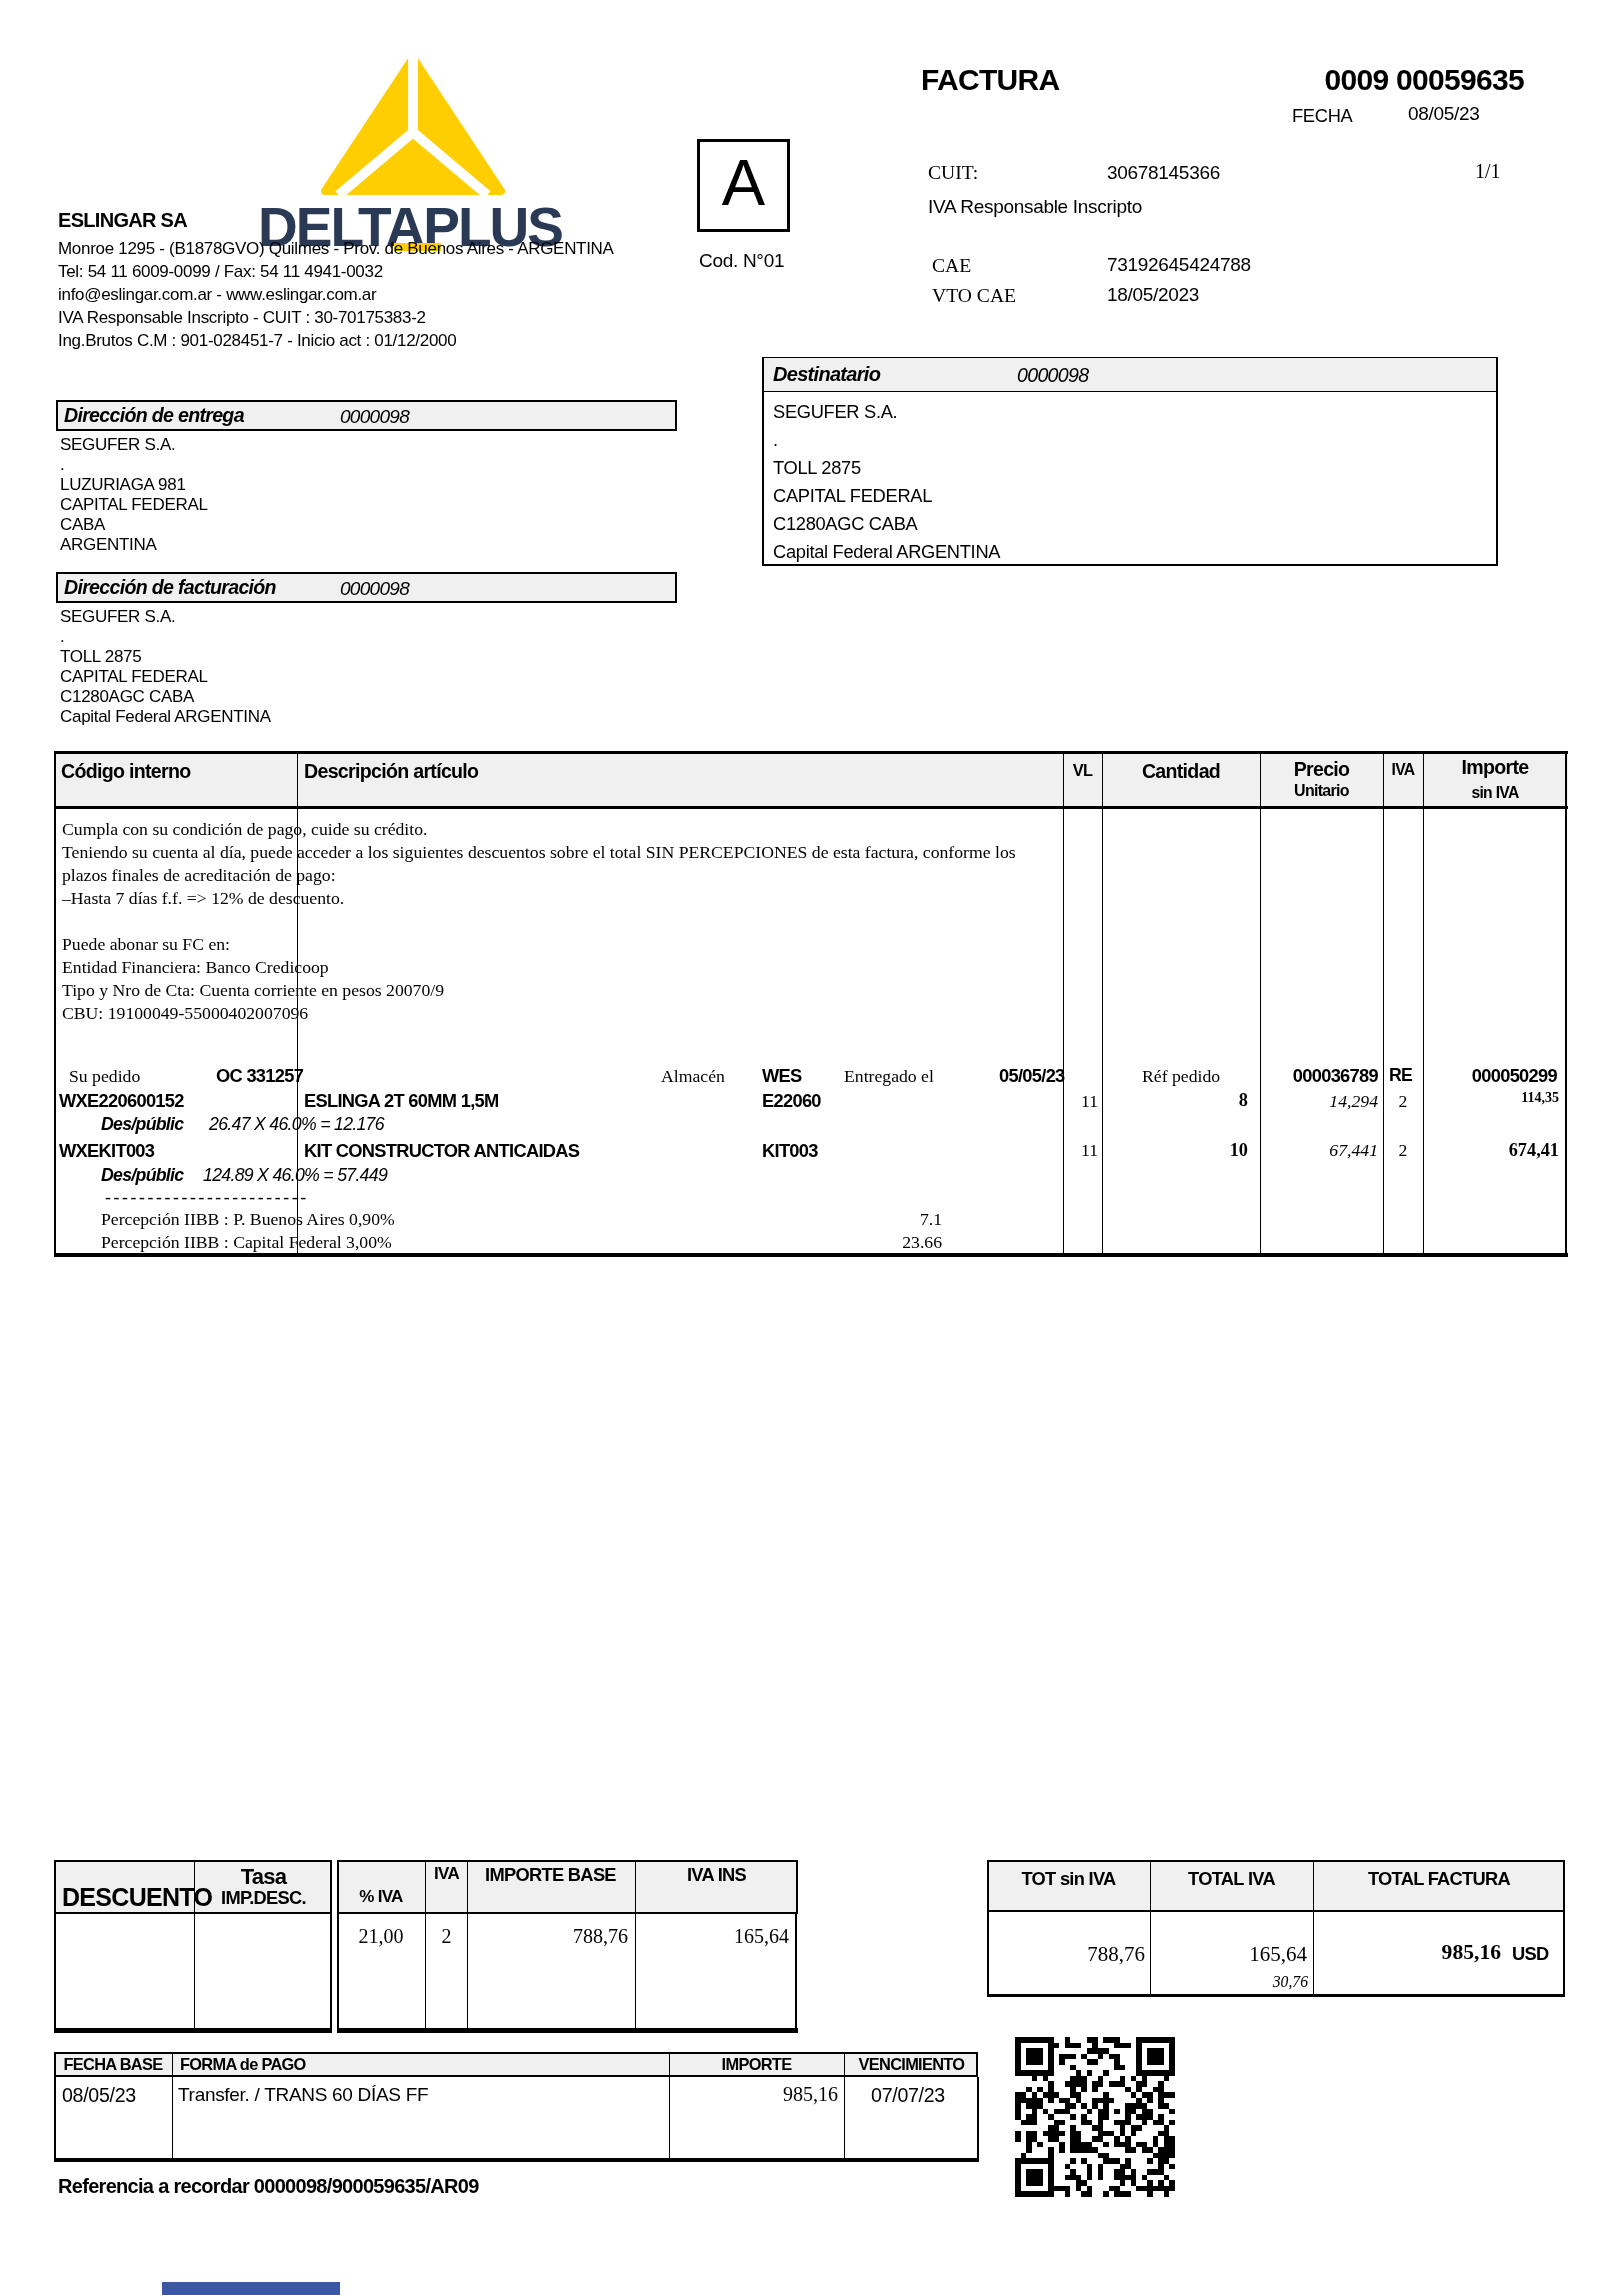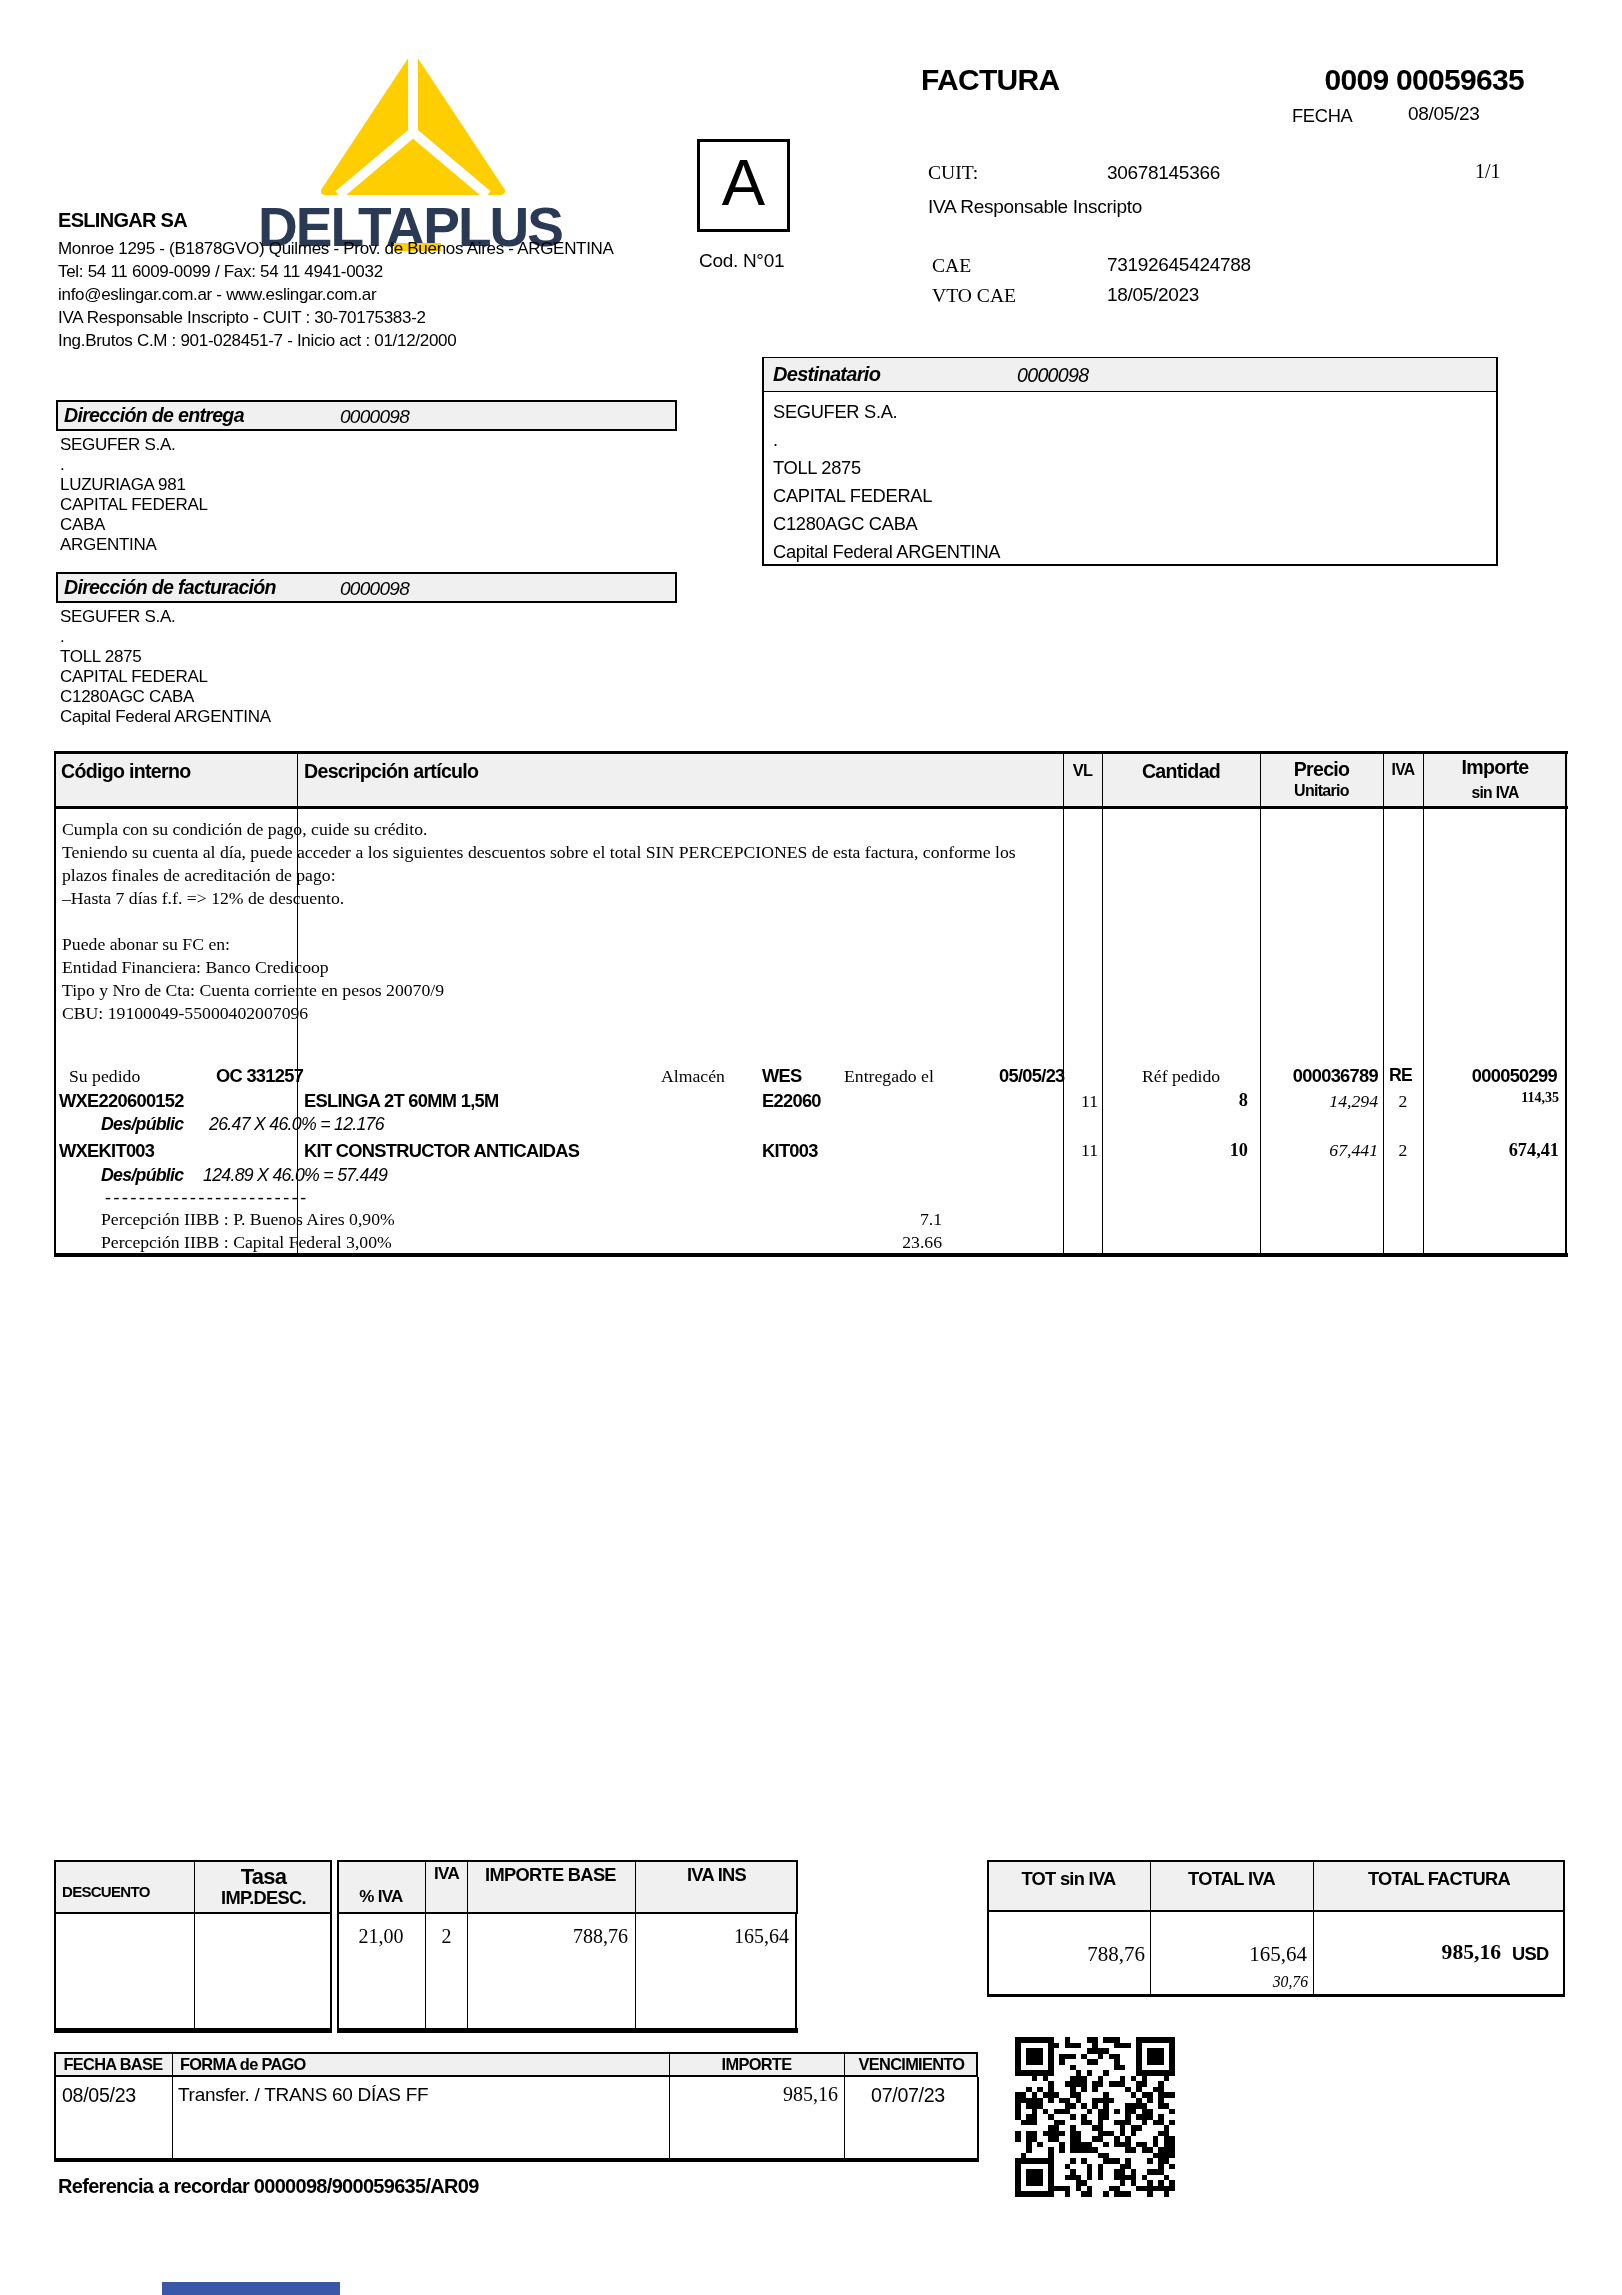--- a/index.html
+++ b/index.html
@@ -159,21 +159,21 @@
   <div class="abs serif" style="left:101px;top:1209px;font-size:17.7px;">Percepción IIBB : P. Buenos Aires 0,90%</div>
   <div class="abs serif r" style="left:870px;top:1209px;width:72px;font-size:17.7px;">7.1</div>
   <div class="abs serif" style="left:101px;top:1232px;font-size:17.7px;">Percepción IIBB : Capital Federal 3,00%</div>
   <div class="abs serif r" style="left:870px;top:1232px;width:72px;font-size:17.7px;">23.66</div>
 
   <div class="abs bb gray" style="left:54px;top:1860px;width:278px;height:54px;border:2px solid #000;border-bottom:2.6px solid #000;"></div>
   <div class="vline" style="left:54px;top:1913px;height:119px;width:2px;"></div>
   <div class="vline" style="left:330px;top:1913px;height:119px;width:2px;"></div>
   <div class="hline" style="left:54px;top:2028px;width:278px;height:4.6px;"></div>
   <div class="vline" style="left:194px;top:1860px;height:173px;"></div>
-  <div class="abs b cond sans" style="left:62px;top:1883px;font-size:15px;">DESCUENTO</div>
+  <div class="abs b cond sans" style="left:62px;top:1883px;font-size:25px;">DESCUENTO</div>
   <div class="abs b cond sans c" style="left:194px;top:1864px;width:139px;font-size:22px;">Tasa</div>
   <div class="abs b cond sans c" style="left:194px;top:1887px;width:139px;font-size:18.3px;">IMP.DESC.</div>
 
   <div class="abs bb gray" style="left:337px;top:1860px;width:461px;height:54px;border:2px solid #000;border-bottom:2.6px solid #000;"></div>
   <div class="vline" style="left:337px;top:1913px;height:119px;width:2px;"></div>
   <div class="vline" style="left:795px;top:1913px;height:119px;width:2px;"></div>
   <div class="hline" style="left:337px;top:2028px;width:461px;height:4.6px;"></div>
   <div class="vline" style="left:425px;top:1860px;height:173px;"></div>
   <div class="vline" style="left:467px;top:1860px;height:173px;"></div>
   <div class="vline" style="left:635px;top:1860px;height:173px;"></div>

